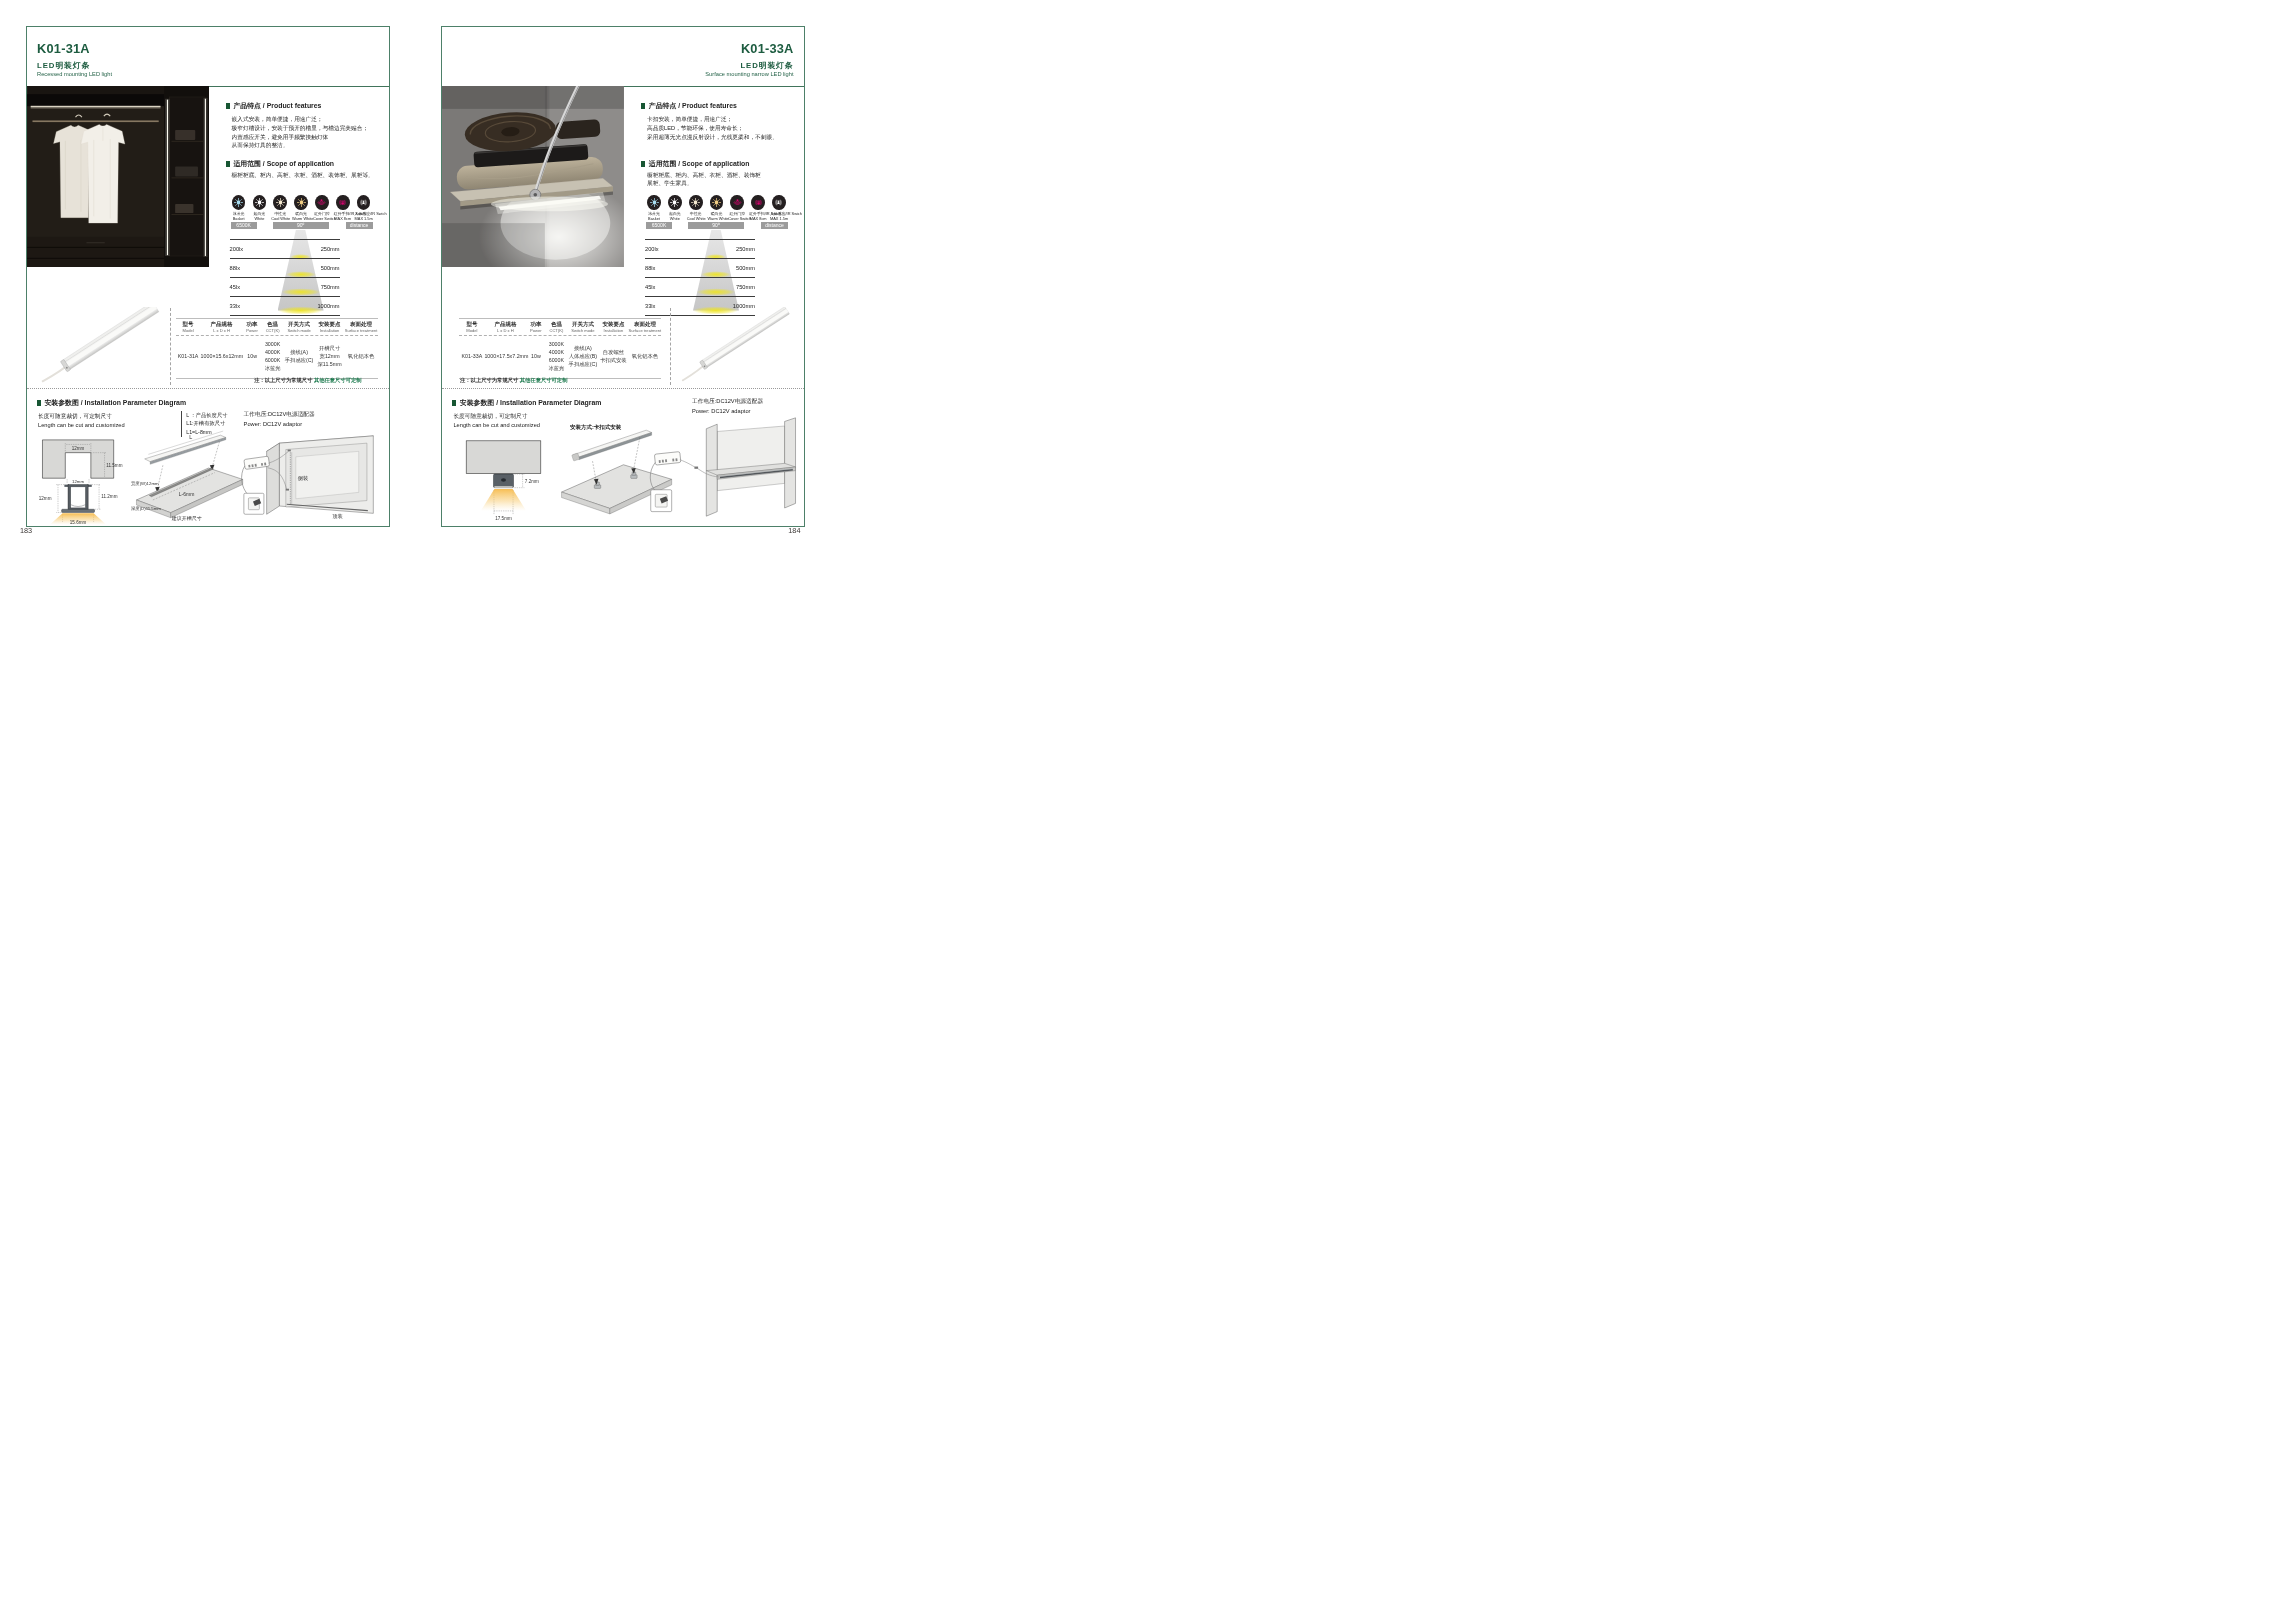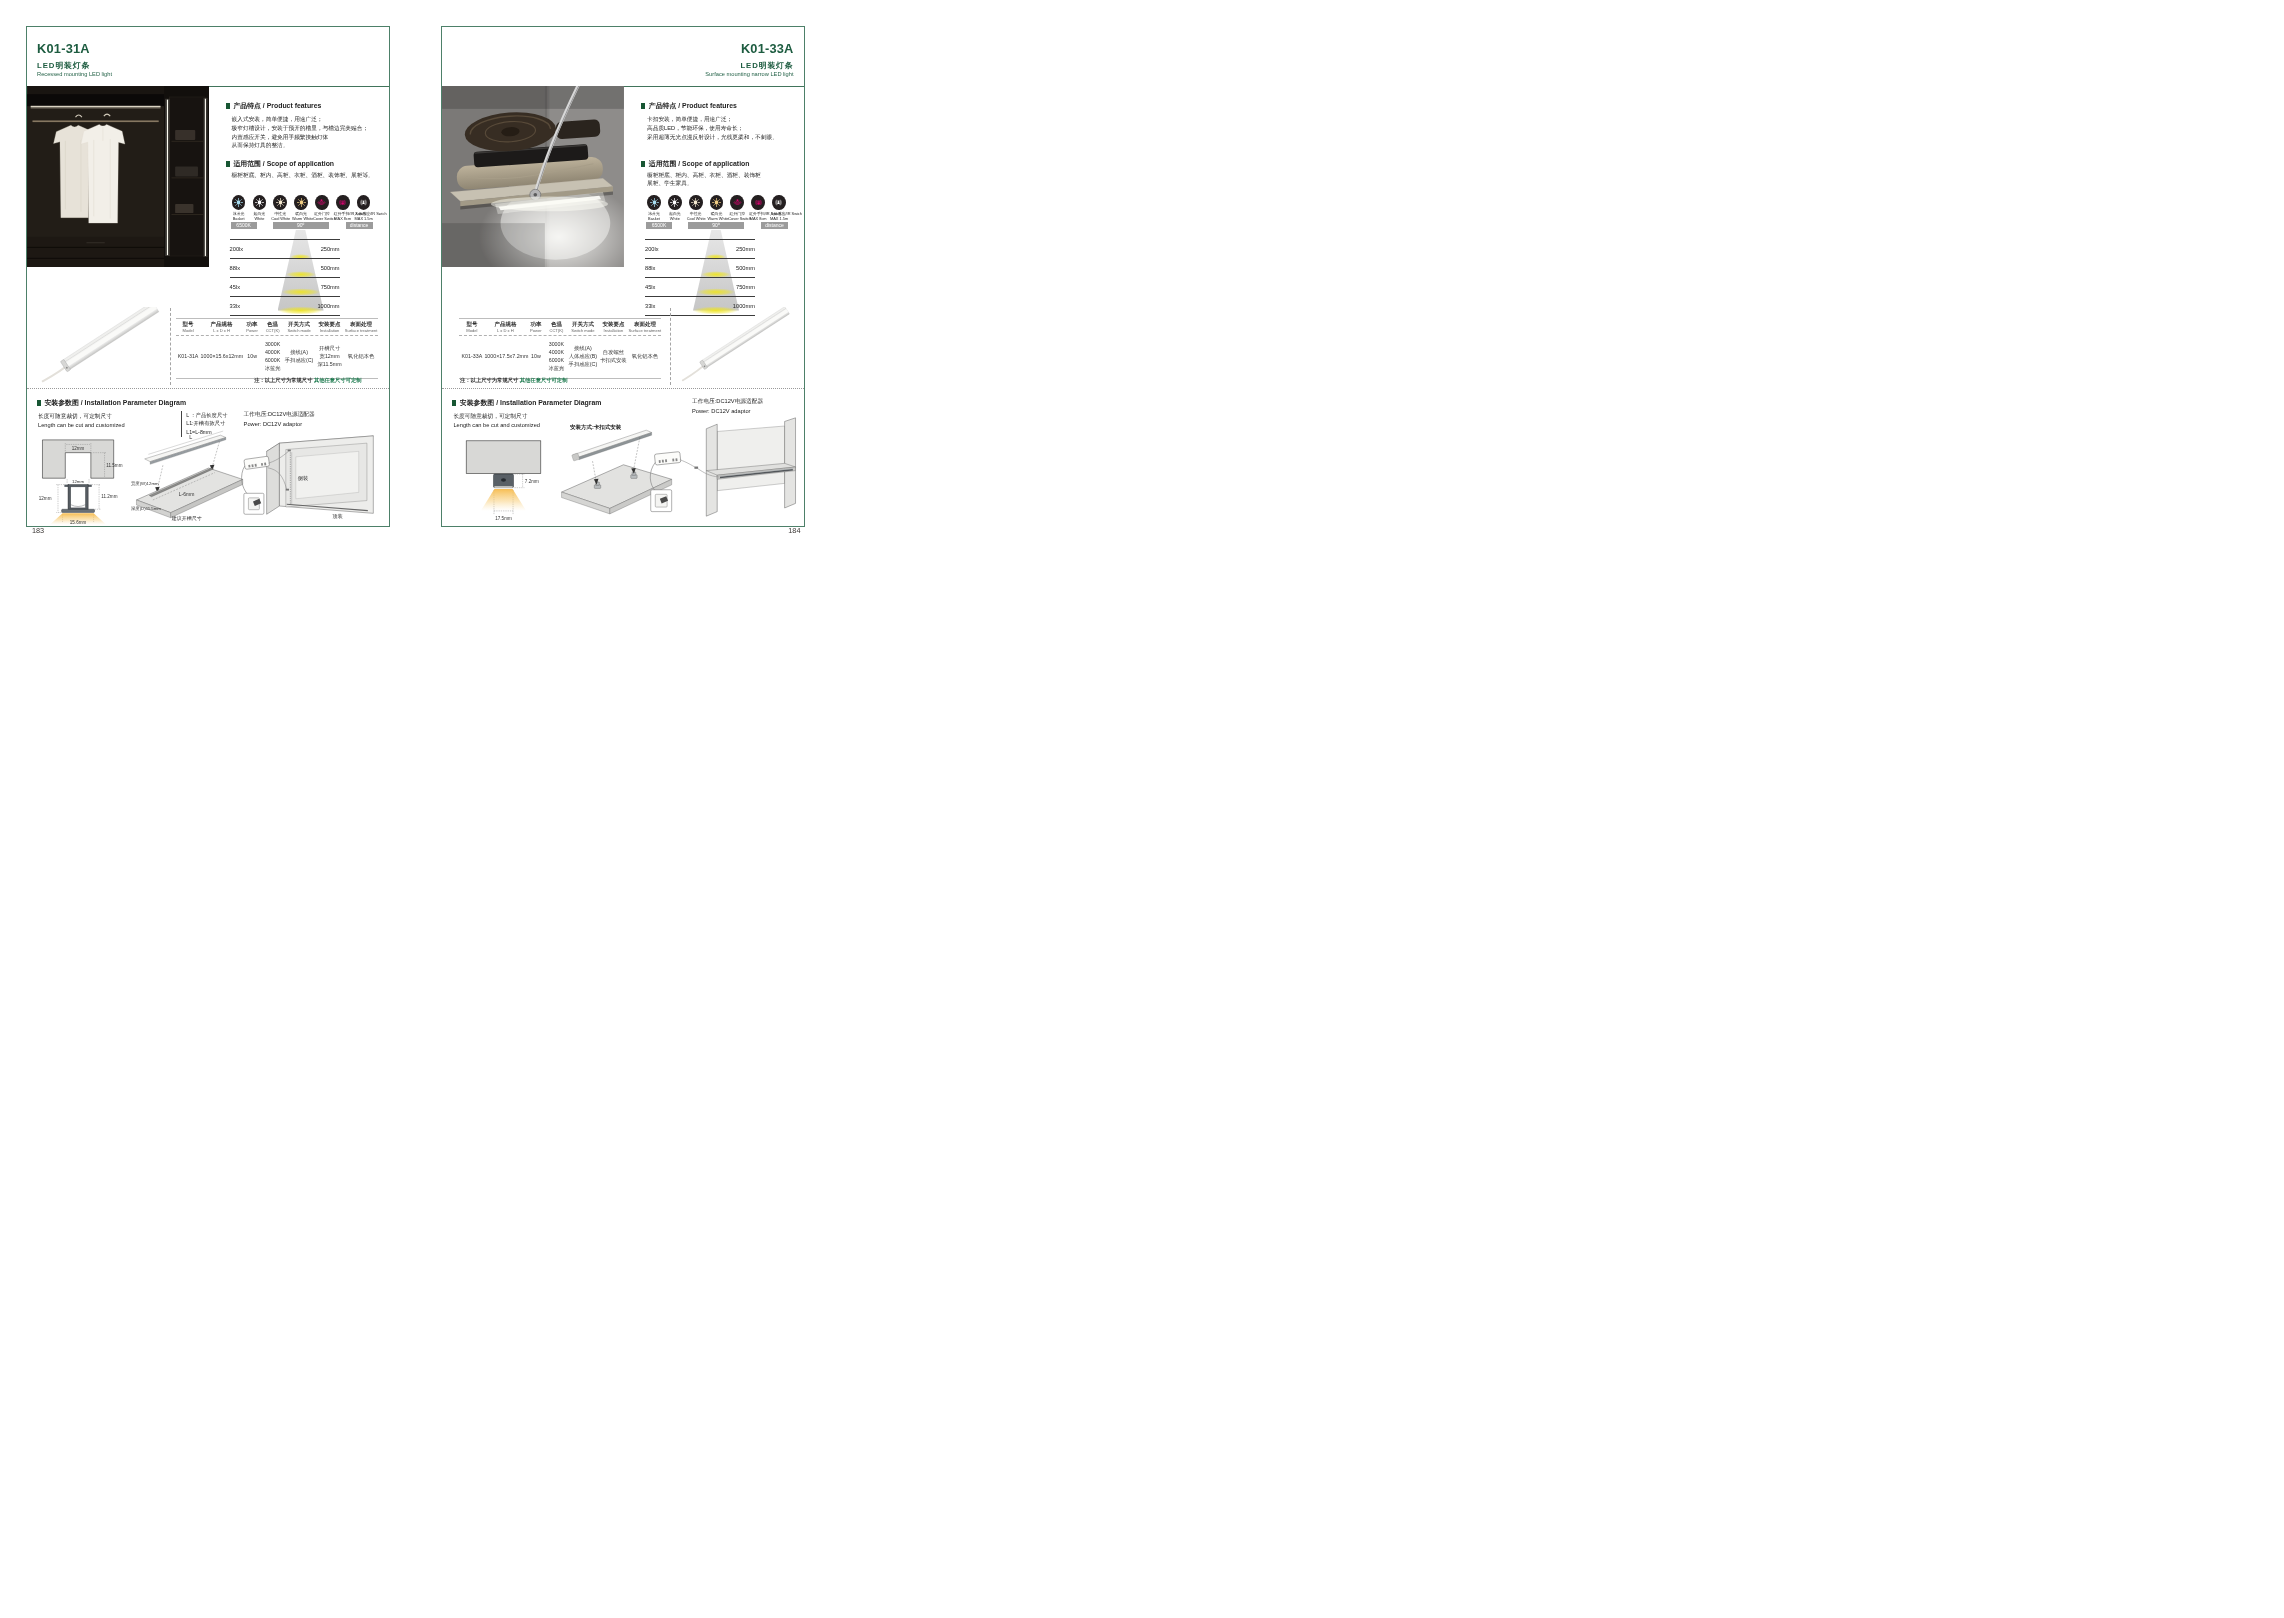--- a/index.html
+++ b/index.html
@@ -814,15 +814,15 @@
     </g>
     <path d="M72,96 C88,102 98,108 106,113" stroke="#888" stroke-width="1.2" fill="none"></path>
     <path d="M18,102 C2,122 4,152 20,166" stroke="#888" stroke-width="1.5" fill="none"></path>
     <rect x="8" y="162" width="46" height="48" rx="3" fill="#fff" stroke="#555"></rect>
     <rect x="18" y="172" width="26" height="28" rx="2" fill="#f4f4f2" stroke="#777"></rect>
     <polygon points="28,182 42,176 46,186 32,192" fill="#4a4a4a"></polygon>
   </svg>
 
 </div>
 
-<div class="pageno" style="left:32px">183</div>
+<div class="pageno" style="left:20px">183</div>
 <div class="pageno" style="right:26.5px;text-align:center">184</div>
 
 
 </body></html>

